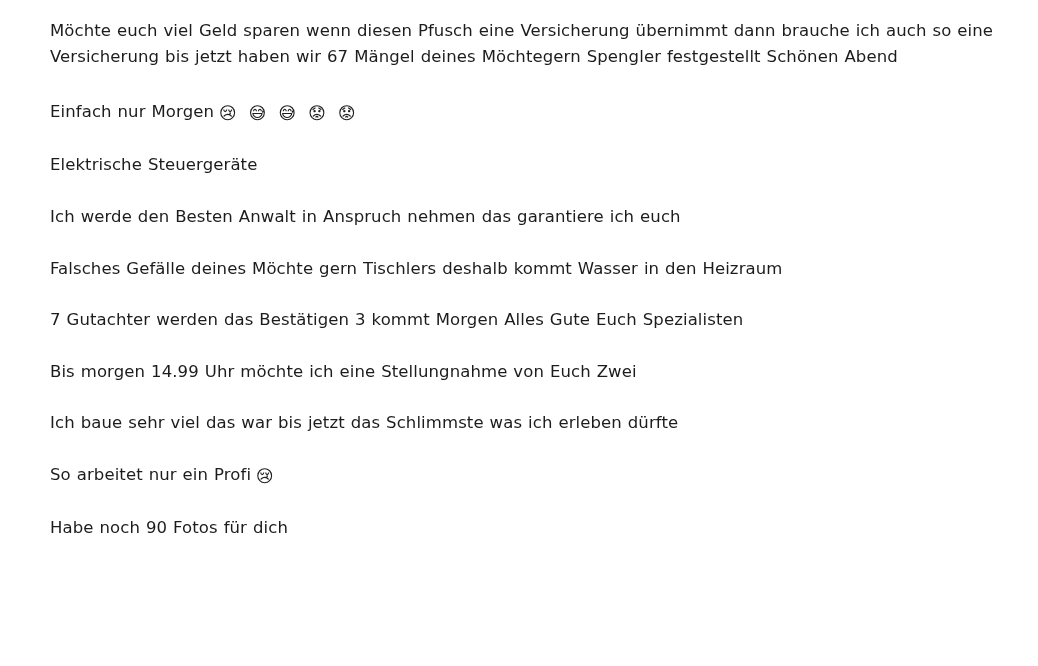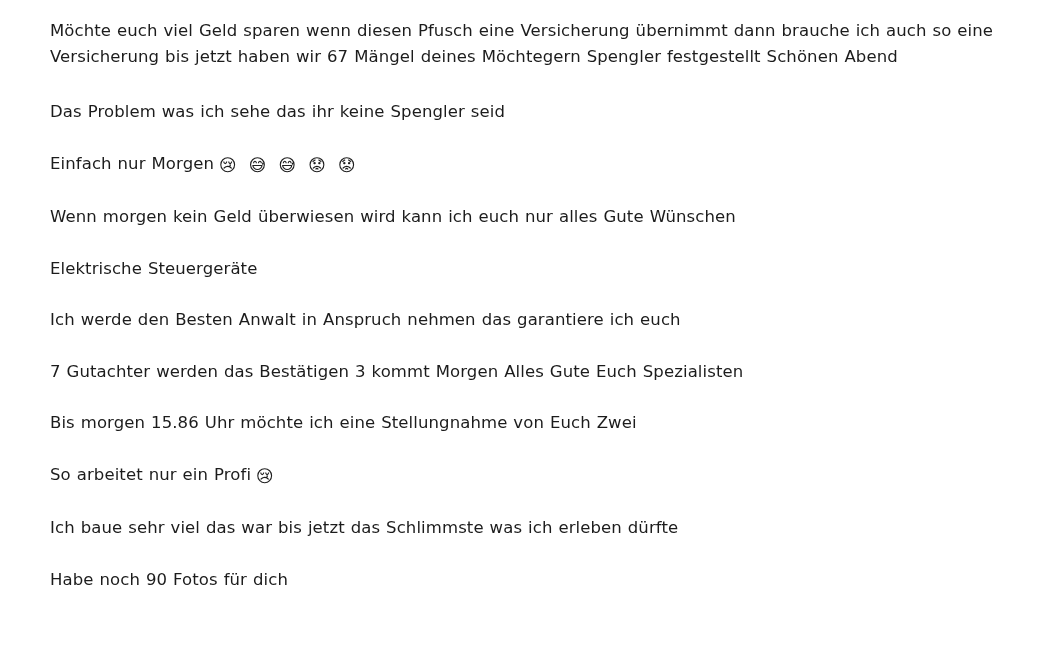--- a/index.html
+++ b/index.html
@@ -46,54 +46,51 @@
 </style>
 </head>
 <body>
 
 <div id="document-page">
 
   <p class="paragraph">
     <span>Möchte euch viel Geld sparen wenn diesen Pfusch eine Versicherung übernimmt dann brauche ich auch so eine Versicherung bis jetzt haben wir 67 Mängel deines Möchtegern Spengler festgestellt Schönen Abend</span><span class="emoji emoji-inline"></span>
   </p>
 
-  <p class="paragraph">
-    <span>Das Problem was ich sehe das ihr keine Spengler seid</span><span class="emoji emoji-inline"></span>
-  </p>
 
   <p class="paragraph">
     <span>Einfach nur Morgen</span><span class="emoji emoji-inline">😢 😅 😅 😟 😟</span>
   </p>
 
-  <p class="paragraph">
-    <span>Wenn morgen kein Geld überwiesen wird kann ich euch nur alles Gute Wünschen</span><span class="emoji emoji-inline"></span>
-  </p>
 
   <p class="paragraph">
     <span>Elektrische Steuergeräte</span><span class="emoji emoji-inline"></span>
   </p>
 
   <p class="paragraph">
     <span>Ich werde den Besten Anwalt in Anspruch nehmen das garantiere ich euch</span><span class="emoji emoji-inline"></span>
   </p>
 
+  <p class="paragraph">
+    <span>Falsches Gefälle deines Möchte gern Tischlers deshalb kommt Wasser in den Heizraum</span><span class="emoji emoji-inline"></span>
+  </p>
 
   <p class="paragraph">
     <span>7 Gutachter werden das Bestätigen 3 kommt Morgen Alles Gute Euch Spezialisten</span><span class="emoji emoji-inline"></span>
   </p>
 
   <p class="paragraph">
-    <span>Bis morgen 15.86 Uhr möchte ich eine Stellungnahme von Euch Zwei</span><span class="emoji emoji-inline"></span>
+    <span>Bis morgen 14.99 Uhr möchte ich eine Stellungnahme von Euch Zwei</span><span class="emoji emoji-inline"></span>
+  </p>
+
+  <p class="paragraph">
+    <span>Ich baue sehr viel das war bis jetzt das Schlimmste was ich erleben dürfte</span><span class="emoji emoji-inline"></span>
   </p>
 
   <p class="paragraph">
     <span>So arbeitet nur ein Profi</span><span class="emoji emoji-inline">😢</span>
-  </p>
-
-  <p class="paragraph">
-    <span>Ich baue sehr viel das war bis jetzt das Schlimmste was ich erleben dürfte</span><span class="emoji emoji-inline"></span>
   </p>
 
   <p class="paragraph">
     <span>Habe noch 90 Fotos für dich</span><span class="emoji emoji-inline"></span>
   </p>
 
 </div>
 
 </body></html>

